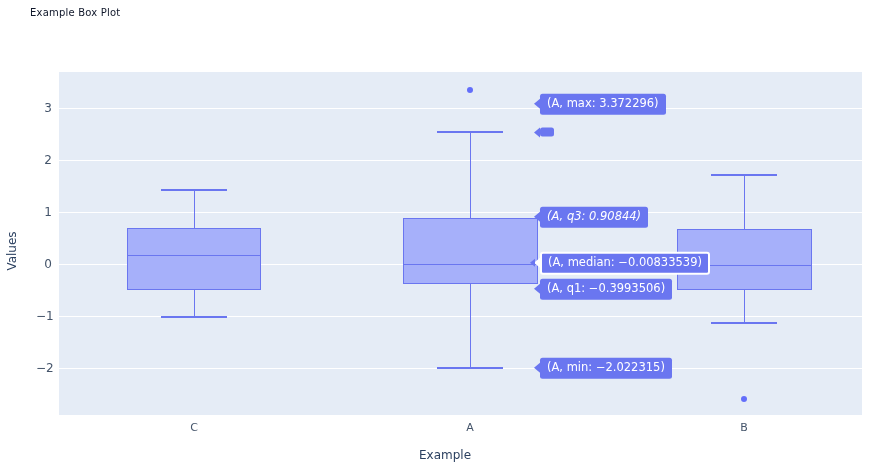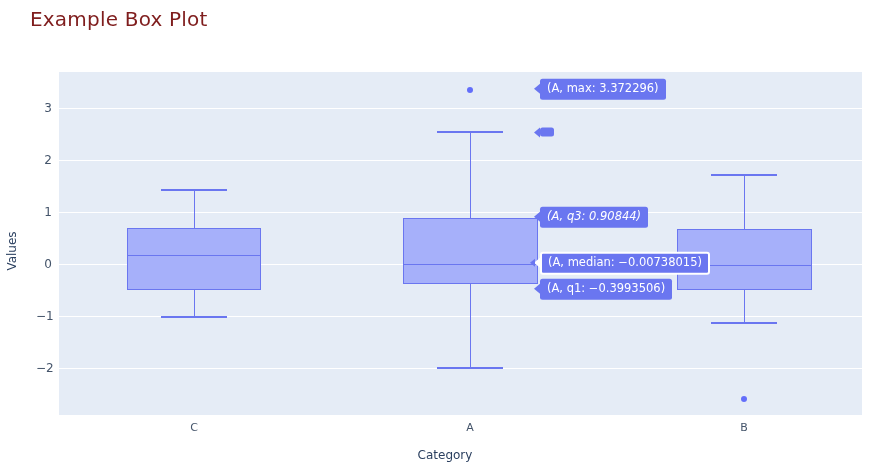--- a/index.html
+++ b/index.html
@@ -18,22 +18,22 @@
     position: absolute;
     left: 0; top: 0;
     width: 890px;
     height: 473px;
     background: #ffffff;
   }
   .chart-title {
     position: absolute;
     left: 30px;
     top: 7px;
-    font-size: 20px;
-    color: #7f1d1d;
+    font-size: 10px;
+    color: #0f172a;
     letter-spacing: 0.2px;
     white-space: nowrap;
   }
   .plot-bg {
     position: absolute;
     left: 59px;
     top: 72px;
     width: 803px;
     height: 343px;
     background: #e5ecf6;
@@ -191,21 +191,21 @@
     <div class="ytick" style="top:316px">−1</div>
     <div class="ytick" style="top:368px">−2</div>
   </div>
 
   <div class="axis-title-y">Values</div>
 
   <div class="xtick" style="left:194px">C</div>
   <div class="xtick" style="left:470px">A</div>
   <div class="xtick" style="left:744px">B</div>
 
-  <div class="axis-title-x">Category</div>
+  <div class="axis-title-x">Example</div>
 
   <div class="boxgroup">
     <div class="whisker-vert" style="left:193.5px; top:190px; height:38px;"></div>
     <div class="whisker-cap" style="left:161px; top:189px; width:66px;"></div>
     <div class="box-rect" style="left:127px; top:228px; width:134px; height:62px;"></div>
     <div class="median-line" style="left:127px; top:254.5px; width:134px;"></div>
     <div class="whisker-vert" style="left:193.5px; top:290px; height:27px;"></div>
     <div class="whisker-cap" style="left:161px; top:316px; width:66px;"></div>
   </div>
 
@@ -222,40 +222,44 @@
   <div class="boxgroup">
     <div class="whisker-vert" style="left:743.5px; top:175px; height:55px;"></div>
     <div class="whisker-cap" style="left:711px; top:174px; width:66px;"></div>
     <div class="box-rect" style="left:677px; top:229px; width:135px; height:61px;"></div>
     <div class="median-line" style="left:677px; top:264.5px; width:135px;"></div>
     <div class="whisker-vert" style="left:743.5px; top:290px; height:33px;"></div>
     <div class="whisker-cap" style="left:711px; top:322px; width:66px;"></div>
     <div class="outlier" style="left:744px; top:399px;"></div>
   </div>
 
-  <div class="annot" style="left:540px; top:89px;">
+  <div class="annot" style="left:540px; top:104px;">
     <span class="tip"></span>
     <span>(A, max: 3.372296)</span>
   </div>
 
   <div class="annot" style="left:540px; top:132px;">
     <span class="tip"></span>
   </div>
 
   <div class="annot" style="left:540px; top:217px;font-style:italic;">
     <span class="tip"></span>
     <span>(A, q3: 0.90844)</span>
   </div>
 
   <div class="annot highlight" style="left:540px; top:263px;">
     <span class="tip">
         <span class="tip-inner"></span>
       </span>
-    <span>(A, median: −0.00738015)</span>
+    <span>(A, median: −0.00833539)</span>
   </div>
 
   <div class="annot" style="left:540px; top:289px;text-align:right;">
     <span class="tip"></span>
     <span>(A, q1: −0.3993506)</span>
   </div>
 
+  <div class="annot" style="left:540px; top:368px;">
+    <span class="tip"></span>
+    <span>(A, min: −2.022315)</span>
+  </div>
 
 </div>
 
 </body></html>

